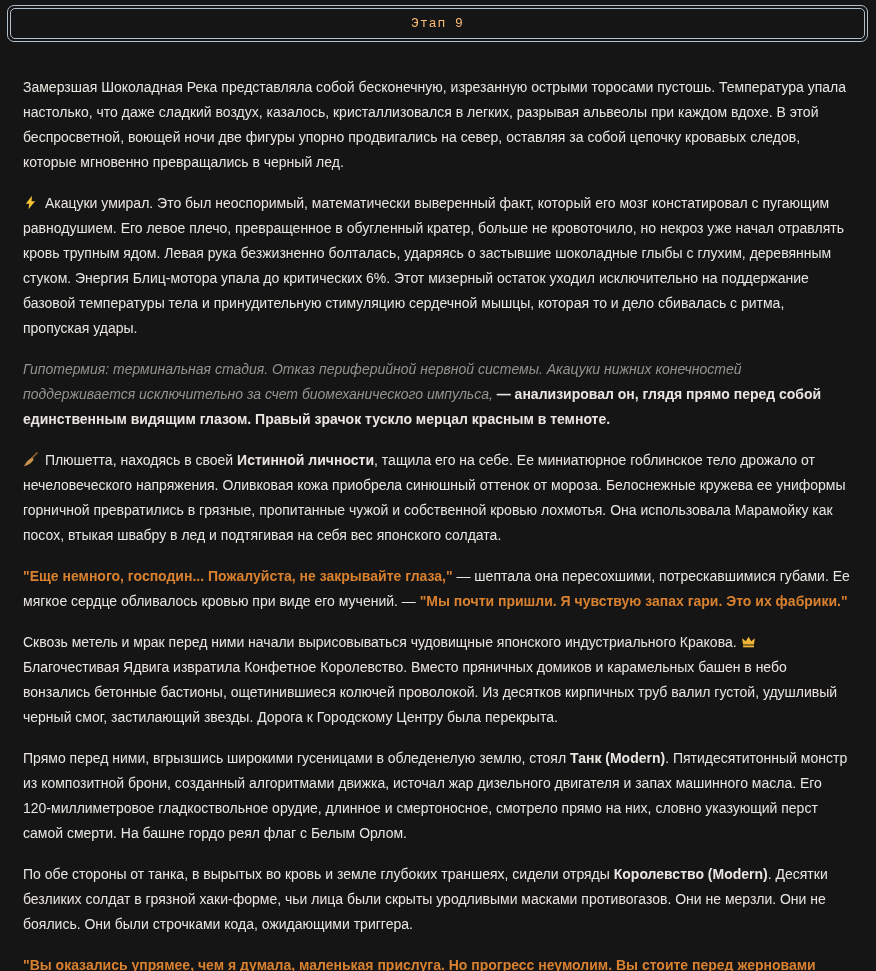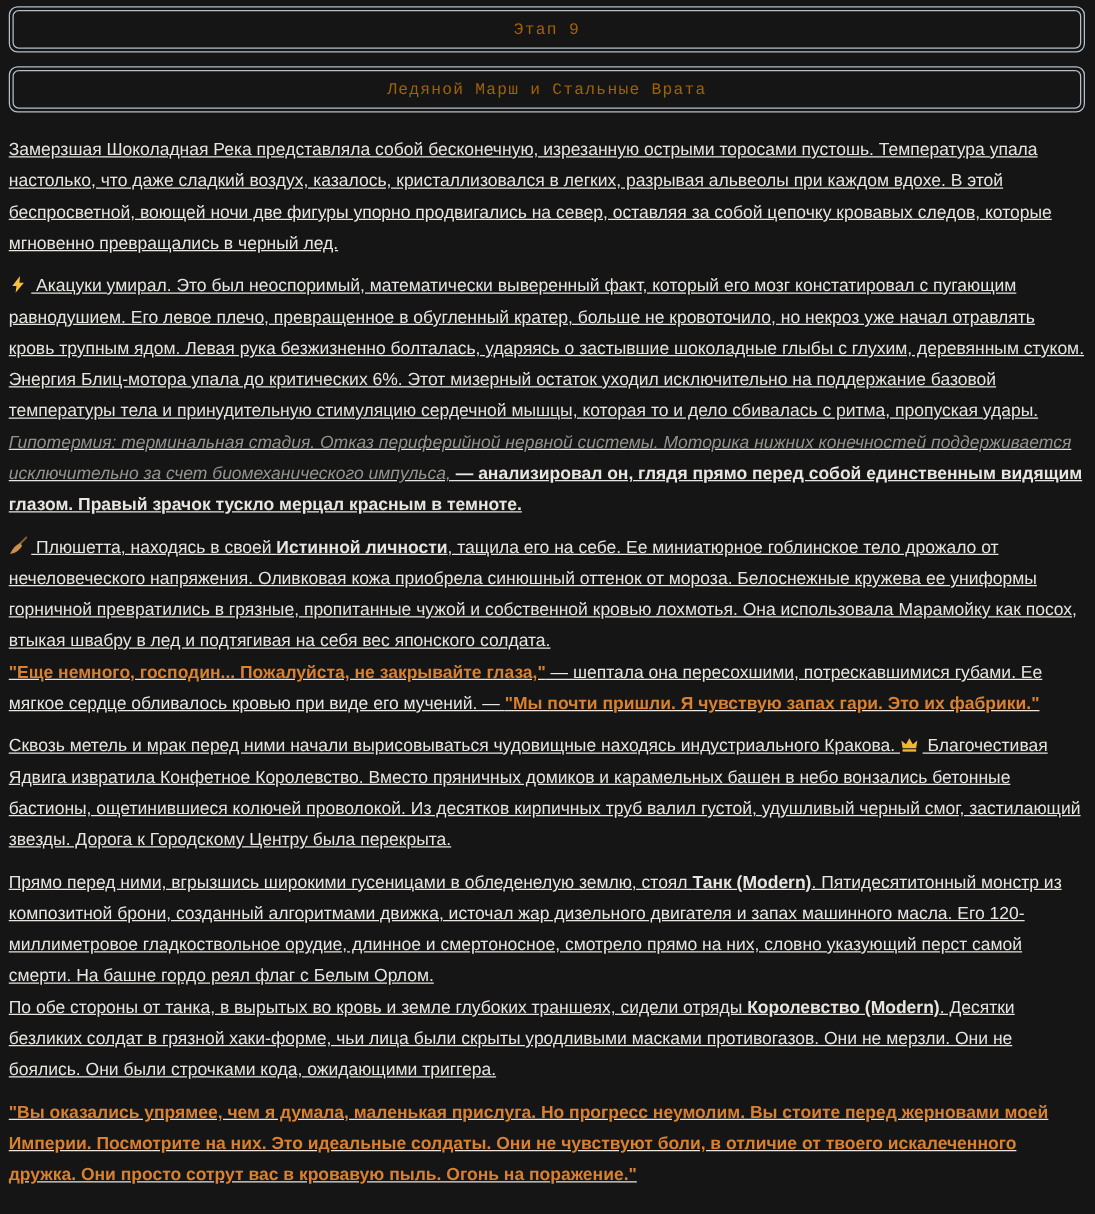--- a/index.html
+++ b/index.html
@@ -17,67 +17,62 @@
   .frame-box{
     border:1.5px solid var(--frame); border-radius:7px;
     padding:2px; margin-bottom:11px; background:var(--bg);
   }
   .frame-inner{
     border:1.5px solid var(--frame); border-radius:5px;
     text-align:center; padding:1px 6px 2px 6px;
   }
   .frame-text{
     font-family:"Liberation Mono","DejaVu Sans Mono",monospace;
-    font-size:13px; color:#a16207; letter-spacing:1px; white-space:pre;
+    font-size:13px; color:#fdba74; letter-spacing:1px; white-space:pre;
   }
   .story{padding-top:6px;}
   .group{margin:0 0 9px 0;}
-  .para{margin:0;text-decoration:underline;}
+  .para{margin:16px;}
   .run-b{font-weight:700;}
   .run-i{font-style:italic; color:var(--muted);}
   .run-o{font-weight:700; color:var(--accent);}
   .emoji{display:inline-block; width:15px; height:15px; vertical-align:-2px; margin-right:3px;}
   .emoji svg{display:block; width:15px; height:15px;}
 </style>
 </head>
 <body>
 
 <div class="page">
 
   <div class="frame-box">
     <div class="frame-inner">
       <span class="frame-text">Этап 9</span>
     </div>
   </div>
 
-  <div class="frame-box">
-    <div class="frame-inner">
-      <span class="frame-text">Ледяной Марш и Стальные Врата</span>
-    </div>
-  </div>
 
   <div class="story">
       <div class="group">
         <div class="para"><span class="run">Замерзшая Шоколадная Река представляла собой бесконечную, изрезанную острыми торосами пустошь. Температура упала настолько, что даже сладкий воздух, казалось, кристаллизовался в легких, разрывая альвеолы при каждом вдохе. В этой беспросветной, воющей ночи две фигуры упорно продвигались на север, оставляя за собой цепочку кровавых следов, которые мгновенно превращались в черный лед.</span></div>
       </div>
       <div class="group">
         <div class="para"><span class="emoji"><svg viewBox="0 0 16 16">
               <path d="M9.6 0.8 3 9.3h3.6L5.8 15.2 12.9 6.6H9.1z" fill="#f6c237"></path>
             </svg></span><span class="run"> Акацуки умирал. Это был неоспоримый, математически выверенный факт, который его мозг констатировал с пугающим равнодушием. Его левое плечо, превращенное в обугленный кратер, больше не кровоточило, но некроз уже начал отравлять кровь трупным ядом. Левая рука безжизненно болталась, ударяясь о застывшие шоколадные глыбы с глухим, деревянным стуком. Энергия Блиц-мотора упала до критических 6%. Этот мизерный остаток уходил исключительно на поддержание базовой температуры тела и принудительную стимуляцию сердечной мышцы, которая то и дело сбивалась с ритма, пропуская удары.</span></div>
-        <div class="para"><span class="run run-i">Гипотермия: терминальная стадия. Отказ периферийной нервной системы. Моторика нижних конечностей поддерживается исключительно за счет биомеханического импульса,</span><span class="run run-b"> — анализировал он, глядя прямо перед собой единственным видящим глазом. Правый зрачок тускло мерцал красным в темноте.</span></div>
+        <div class="para"><span class="run run-i">Гипотермия: терминальная стадия. Отказ периферийной нервной системы. Акацуки нижних конечностей поддерживается исключительно за счет биомеханического импульса,</span><span class="run run-b"> — анализировал он, глядя прямо перед собой единственным видящим глазом. Правый зрачок тускло мерцал красным в темноте.</span></div>
       </div>
       <div class="group">
         <div class="para"><span class="emoji"><svg viewBox="0 0 16 16">
               <path d="M15 1 9.4 6.6" stroke="#8a5a2b" stroke-width="1.7" stroke-linecap="round"></path>
               <path d="M9.8 5.8C6 7.4 3.4 10.4 1 15.2c5-1.2 8.2-3.2 10.4-7.2z" fill="#c9914a"></path>
             </svg></span><span class="run"> Плюшетта, находясь в своей </span><span class="run run-b">Истинной личности</span><span class="run">, тащила его на себе. Ее миниатюрное гоблинское тело дрожало от нечеловеческого напряжения. Оливковая кожа приобрела синюшный оттенок от мороза. Белоснежные кружева ее униформы горничной превратились в грязные, пропитанные чужой и собственной кровью лохмотья. Она использовала Марамойку как посох, втыкая швабру в лед и подтягивая на себя вес японского солдата.</span></div>
         <div class="para"><span class="run run-o">"Еще немного, господин... Пожалуйста, не закрывайте глаза,"</span><span class="run"> — шептала она пересохшими, потрескавшимися губами. Ее мягкое сердце обливалось кровью при виде его мучений. — </span><span class="run run-o">"Мы почти пришли. Я чувствую запах гари. Это их фабрики."</span></div>
       </div>
       <div class="group">
-        <div class="para"><span class="run">Сквозь метель и мрак перед ними начали вырисовываться чудовищные находясь индустриального Кракова. </span><span class="emoji"><svg viewBox="0 0 16 16">
+        <div class="para"><span class="run">Сквозь метель и мрак перед ними начали вырисовываться чудовищные японского индустриального Кракова. </span><span class="emoji"><svg viewBox="0 0 16 16">
               <path d="M2.2 11.3 1.2 4.6 5.1 7.8 8 2.8l2.9 5 3.9-3.2-1 6.7z" fill="#f2b636"></path>
               <rect x="2.2" y="12.2" width="11.6" height="2" fill="#f2b636"></rect>
             </svg></span><span class="run"> Благочестивая Ядвига извратила Конфетное Королевство. Вместо пряничных домиков и карамельных башен в небо вонзались бетонные бастионы, ощетинившиеся колючей проволокой. Из десятков кирпичных труб валил густой, удушливый черный смог, застилающий звезды. Дорога к Городскому Центру была перекрыта.</span></div>
       </div>
       <div class="group">
         <div class="para"><span class="run">Прямо перед ними, вгрызшись широкими гусеницами в обледенелую землю, стоял </span><span class="run run-b">Танк (Modern)</span><span class="run">. Пятидесятитонный монстр из композитной брони, созданный алгоритмами движка, источал жар дизельного двигателя и запах машинного масла. Его 120-миллиметровое гладкоствольное орудие, длинное и смертоносное, смотрело прямо на них, словно указующий перст самой смерти. На башне гордо реял флаг с Белым Орлом.</span></div>
         <div class="para"><span class="run">По обе стороны от танка, в вырытых во кровь и земле глубоких траншеях, сидели отряды </span><span class="run run-b">Королевство (Modern)</span><span class="run">. Десятки безликих солдат в грязной хаки-форме, чьи лица были скрыты уродливыми масками противогазов. Они не мерзли. Они не боялись. Они были строчками кода, ожидающими триггера.</span></div>
       </div>
       <div class="group">
         <div class="para"><span class="run run-o">"Вы оказались упрямее, чем я думала, маленькая прислуга. Но прогресс неумолим. Вы стоите перед жерновами моей Империи. Посмотрите на них. Это идеальные солдаты. Они не чувствуют боли, в отличие от твоего искалеченного дружка. Они просто сотрут вас в кровавую пыль. Огонь на поражение."</span></div>

